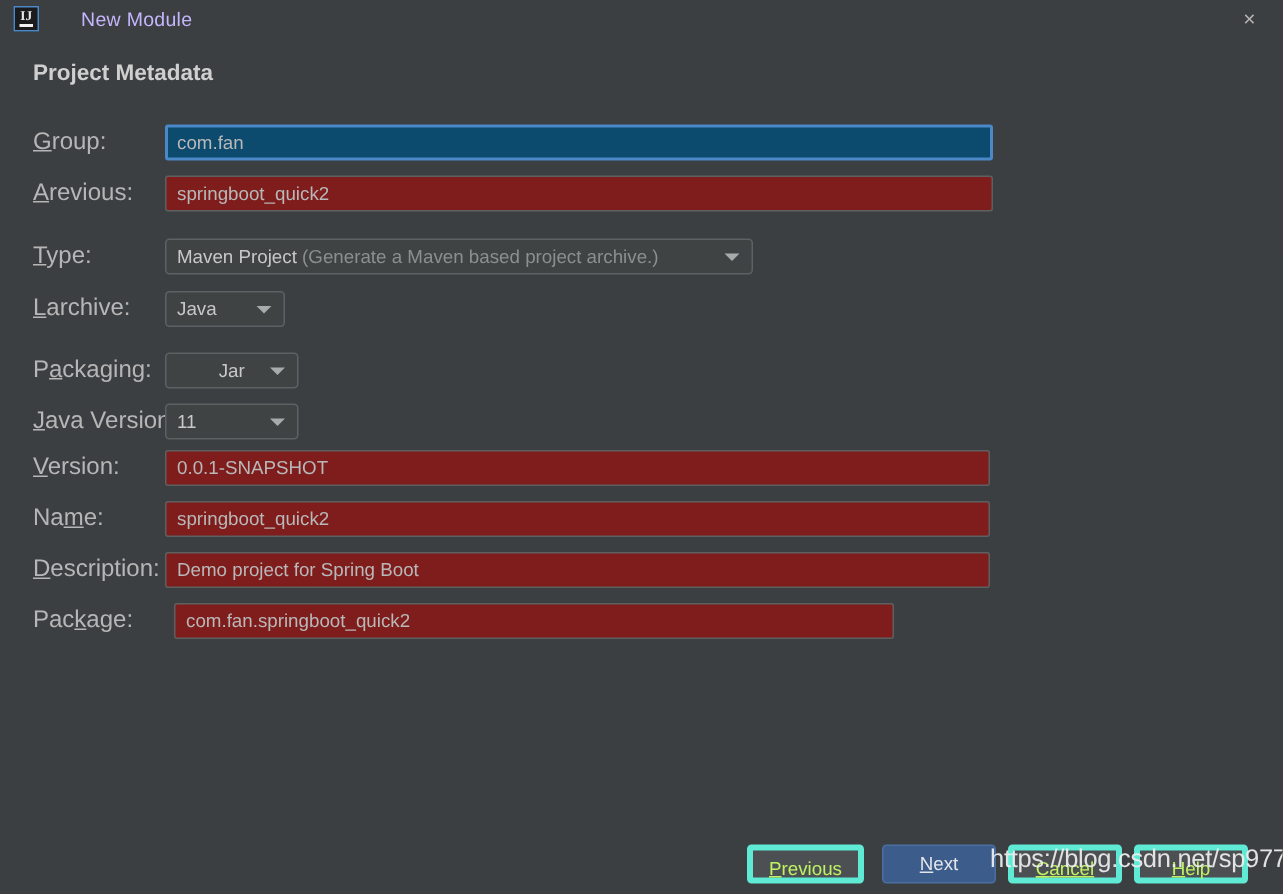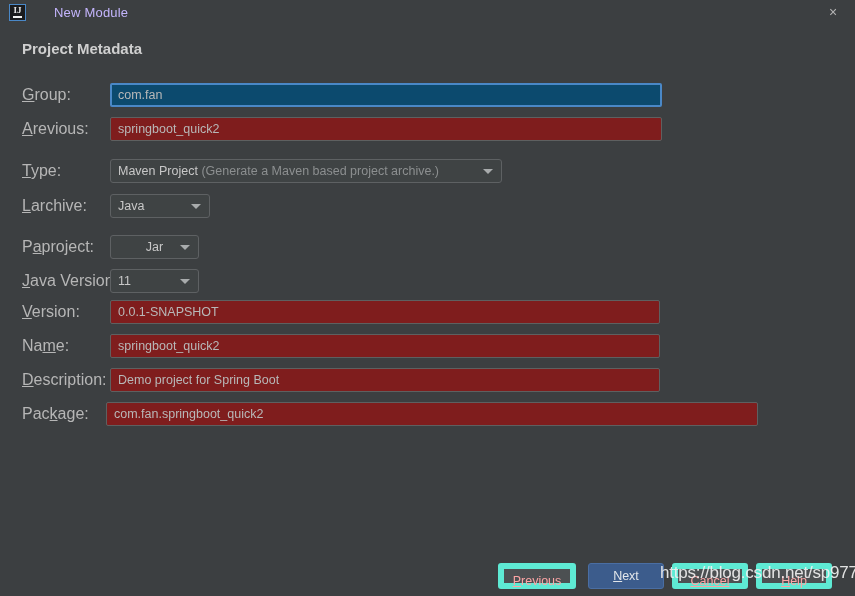--- a/index.html
+++ b/index.html
@@ -149,23 +149,23 @@
     border-right: 5px solid transparent;
     border-top: 5px solid #a8abac;
   }
 
   
   .btn {
     position: absolute;
     top: 0;
     height: 26px;
     border-radius: 3px;
-    border: 6px solid #5eead4;
+    border: 4px solid #5eead4;
     background: #4c5052;
-    color: #fca5a5;
+    color: #bef264;
     font-size: 12.5px;
     line-height: 24px;
     text-align: center;
     cursor: pointer;
     white-space: nowrap;
   }
   .btn u { text-decoration: underline; text-underline-offset: 1px; }
   .btn.primary {
     background: #3c5c8c;
     border: 1px solid #4a6ea3;
@@ -210,45 +210,45 @@
       <div class="row" style="top: 93px;">
         <div class="lbl"><span></span><u>A</u><span>revious:</span></div>
         <div class="field" style="left: 110px; width: 552px;">springboot_quick2</div>
       </div>
       <div class="row" style="top: 135px;">
         <div class="lbl"><span></span><u>T</u><span>ype:</span></div>
         <div class="combo" style="left: 110px; width: 392px;"><span>Maven Project</span> <span class="hint">(Generate a Maven based project archive.)</span><span class="arrow"></span></div>
       </div>
       <div class="row" style="top: 170px;">
         <div class="lbl"><span></span><u>L</u><span>archive:</span></div>
-        <div class="combo" style="left: 110px; width: 100px;"><span>Java</span><span class="arrow"></span></div>
+        <div class="combo" style="left: 110px; width: 80px;"><span>Java</span><span class="arrow"></span></div>
       </div>
       <div class="row" style="top: 211px;">
-        <div class="lbl"><span>P</span><u>a</u><span>project:</span></div>
+        <div class="lbl"><span>P</span><u>a</u><span>ckaging:</span></div>
         <div class="combo" style="left: 110px; width: 89px; text-align: center;"><span>Jar</span><span class="arrow"></span></div>
       </div>
       <div class="row" style="top: 245px;">
         <div class="lbl"><span></span><u>J</u><span>ava Version:</span></div>
         <div class="combo" style="left: 110px; width: 89px;"><span>11</span><span class="arrow"></span></div>
       </div>
       <div class="row" style="top: 276px;">
         <div class="lbl"><span></span><u>V</u><span>ersion:</span></div>
         <div class="field" style="left: 110px; width: 550px;">0.0.1-SNAPSHOT</div>
       </div>
       <div class="row" style="top: 310px;">
         <div class="lbl"><span>Na</span><u>m</u><span>e:</span></div>
         <div class="field" style="left: 110px; width: 550px;">springboot_quick2</div>
       </div>
       <div class="row" style="top: 344px;">
         <div class="lbl"><span></span><u>D</u><span>escription:</span></div>
         <div class="field" style="left: 110px; width: 550px;">Demo project for Spring Boot</div>
       </div>
       <div class="row" style="top: 378px;">
         <div class="lbl"><span>Pac</span><u>k</u><span>age:</span></div>
-        <div class="field" style="left: 106px; width: 652px;">com.fan.springboot_quick2</div>
+        <div class="field" style="left: 116px; width: 480px;">com.fan.springboot_quick2</div>
       </div>
     </div>
 
   <div class="btnbar" id="button-bar">
       <div class="btn" style="left: 498px; width: 78px;"><span></span><u>P</u><span>revious</span></div>
       <div class="btn primary" style="left: 588px; width: 76px;"><span></span><u>N</u><span>ext</span></div>
       <div class="btn" style="left: 672px; width: 76px; text-decoration: underline;"><span></span><u>C</u><span>ancel</span></div>
       <div class="btn" style="left: 756px; width: 76px;"><span></span><u>H</u><span>elp</span></div>
     </div>
 </div>

